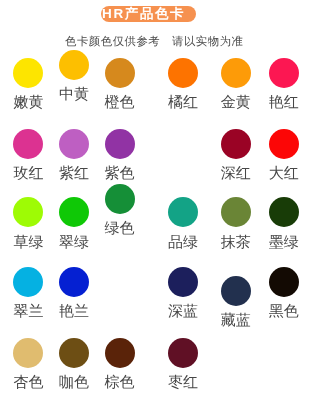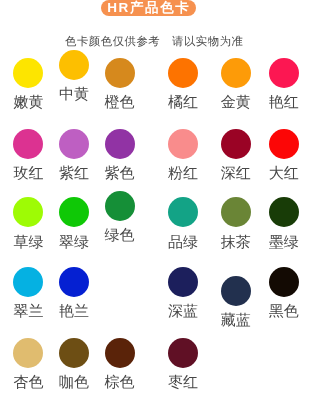--- a/index.html
+++ b/index.html
@@ -1,22 +1,22 @@
 <!DOCTYPE html>
 <html><head>
 <meta charset="utf-8">
 <style>
   html,body{margin:0;padding:0;}
   body{width:314px;height:400px;background:#ffffff;overflow:hidden;
        font-family:"Liberation Sans",sans-serif;}
   #page{position:relative;width:314px;height:400px;background:#ffffff;}
 
-  .title-pill{position:absolute;left:100.5px;top:0;width:95px;height:16px;
+  .title-pill{position:absolute;left:100.5px;top:6px;width:95px;height:16px;
         box-sizing:border-box;border-radius:8px;background:#f6914f;color:#ffffff;
-        font-size:13.5px;font-weight:bold;line-height:16px;text-align:center;
+        font-size:13.5px;font-weight:bold;line-height:16px;text-align:left;
         letter-spacing:1.6px;text-indent:1.6px;}
 
   .subtitle{position:absolute;left:-3px;top:34.5px;width:314px;text-align:center;
         font-size:11.4px;line-height:12px;color:#4a4a4a;
         letter-spacing:0.5px;text-indent:0.5px;}
 
   .grid{position:absolute;left:0;top:0;width:314px;height:392px;}
   .swatch{position:absolute;width:30px;height:30px;}
   .swatch > .circle{width:30px;height:30px;border-radius:50%;background:#ccc;}
   .swatch > .name{position:absolute;left:-20px;top:35.3px;width:70px;
@@ -62,41 +62,37 @@
       <div class="name">玫红</div>
     </div>
     <div class="swatch" style="left:58.9px;top:129.2px">
       <div class="circle" style="background-color: rgb(190, 95, 194);"></div>
       <div class="name">紫红</div>
     </div>
     <div class="swatch" style="left:104.5px;top:129.2px">
       <div class="circle" style="background-color: rgb(145, 51, 164);"></div>
       <div class="name">紫色</div>
     </div>
-    <div class="swatch" style="left:168.0px;top:129.2px">
-      <div class="circle" style="background-color: rgb(249, 140, 140);"></div>
-      <div class="name">粉红</div>
-    </div>
     <div class="swatch" style="left:220.7px;top:129.2px">
       <div class="circle" style="background-color: rgb(154, 3, 37);"></div>
       <div class="name">深红</div>
     </div>
     <div class="swatch" style="left:268.8px;top:129.2px">
       <div class="circle" style="background-color: rgb(252, 6, 6);"></div>
       <div class="name">大红</div>
     </div>
     <div class="swatch" style="left:13.4px;top:197.4px">
       <div class="circle" style="background-color: rgb(158, 251, 5);"></div>
       <div class="name">草绿</div>
     </div>
     <div class="swatch" style="left:58.9px;top:197.4px">
       <div class="circle" style="background-color: rgb(15, 200, 6);"></div>
       <div class="name">翠绿</div>
     </div>
-    <div class="swatch" style="left:104.5px;top:191px">
+    <div class="swatch" style="left:104.5px;top:184px">
       <div class="circle" style="background-color: rgb(21, 143, 55);"></div>
       <div class="name">绿色</div>
     </div>
     <div class="swatch" style="left:168.0px;top:197.4px">
       <div class="circle" style="background-color: rgb(19, 163, 134);"></div>
       <div class="name">品绿</div>
     </div>
     <div class="swatch" style="left:220.7px;top:197.4px">
       <div class="circle" style="background-color: rgb(106, 133, 54);"></div>
       <div class="name">抹茶</div>

